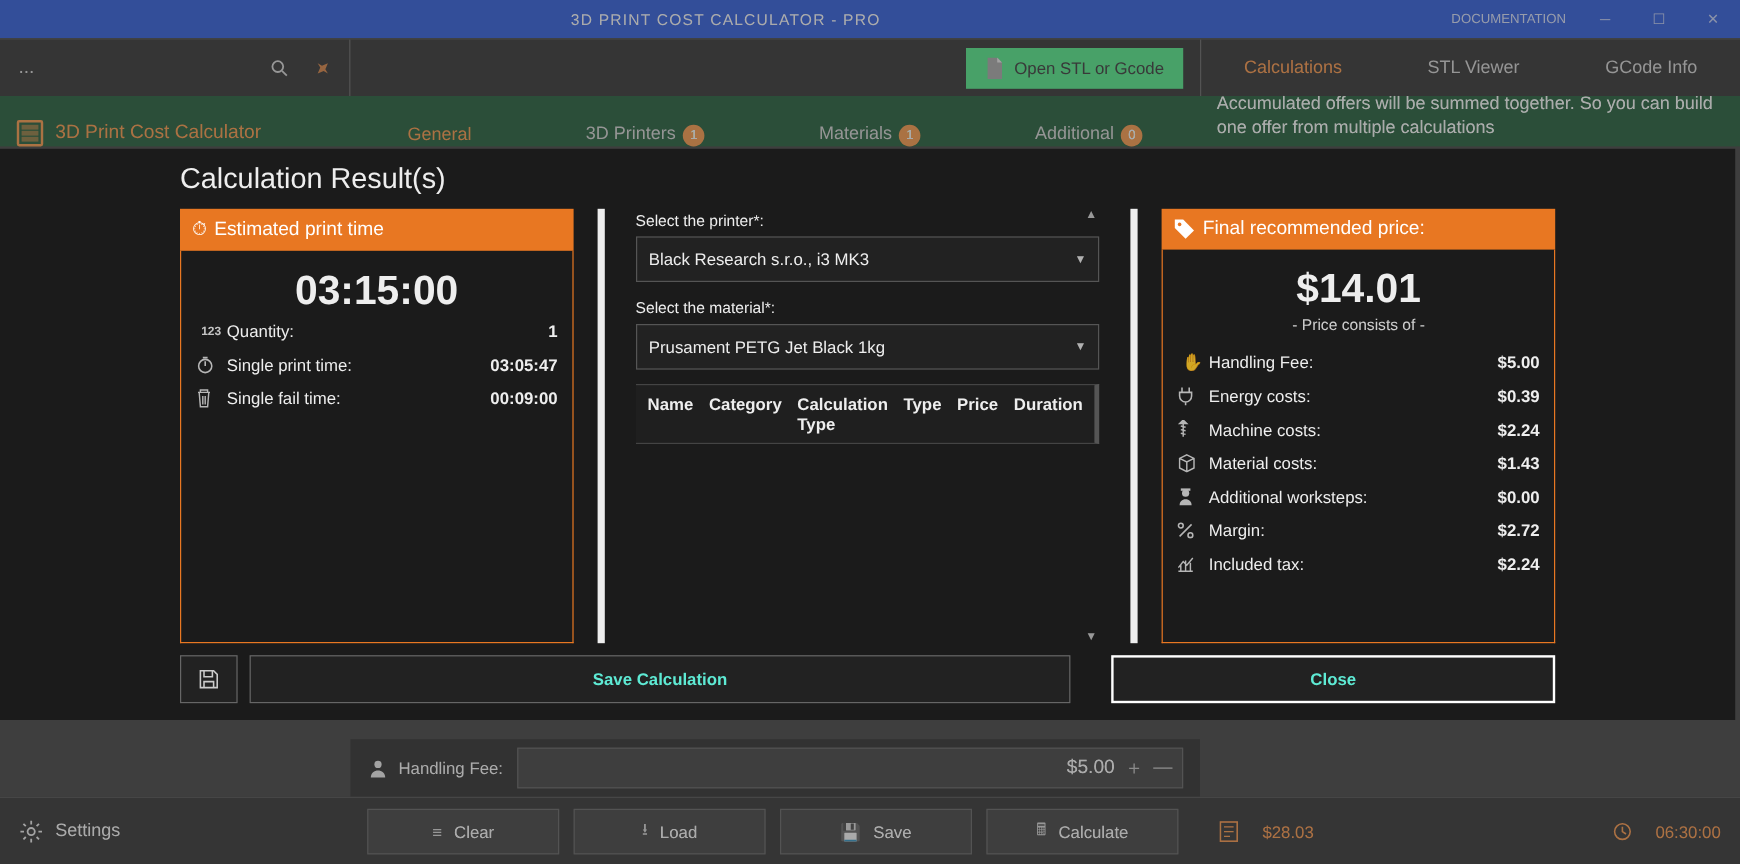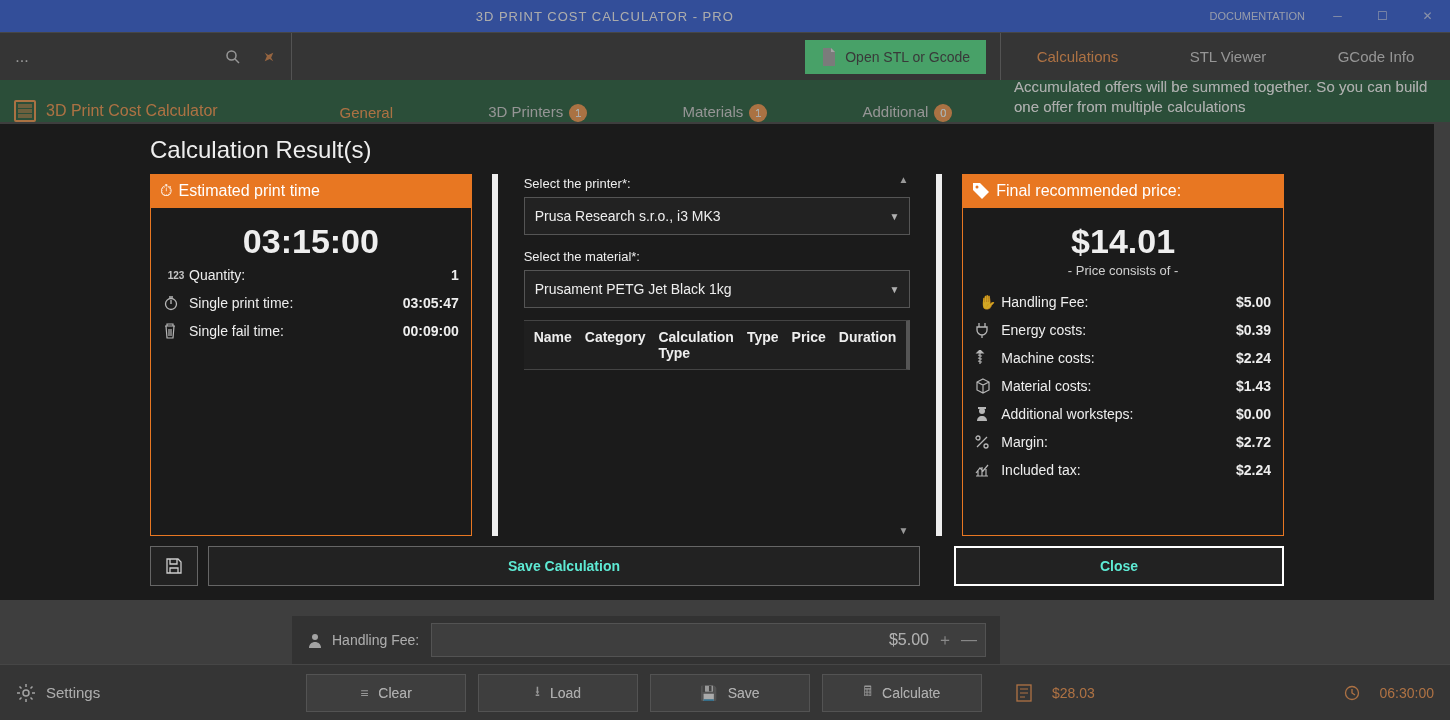--- a/index.html
+++ b/index.html
@@ -30,21 +30,21 @@
 
 .bottombar { position: absolute; bottom: 0; left: 0; right: 0; height: 56px; display: flex; background: #2f2f2f; border-top:1px solid #444;}
 .bb-left { width: 292px; display:flex; align-items:center; padding:0 16px; gap:10px; color:#ccc; font-size:15px;}
 .bb-main { flex:1; display:flex; align-items:center; gap:12px; padding:0 14px; }
 .bb-btn { flex:1; max-width:160px; height:38px; background:#3a3a3a; border:1px solid #555; color:#ddd; display:flex; align-items:center; justify-content:center; gap:10px; font-size:14px;}
 .bb-right { width:450px; display:flex; align-items:center; padding:0 16px; gap:20px; color:#e87722; font-size:14px;}
 
 .handlingrow { position:absolute; bottom:56px; left:292px; right:450px; height:48px; display:flex; align-items:center; padding:0 14px; gap:12px; color:#ccc; background:#2b2b2b; }
 .handlingrow .lbl { font-size:14px; display:flex; gap:8px; align-items:center;}
 .hf-input { flex:1; height:34px; background:#3a3a3a; border:1px solid #555; color:#ddd; text-align:right; padding:0 8px; display:flex; align-items:center; justify-content:flex-end; gap:8px;}
-.modal { position:absolute; top:124px; left:0; right:16px; height:476px; background:#1b1b1b; color:#eee; display:flex; flex-direction:column; padding:12px 150px 0 150px;}
+.modal { position:absolute; top:124px; left:0; right:4px; height:476px; background:#1b1b1b; color:#eee; display:flex; flex-direction:column; padding:12px 150px 0 150px;}
 .modal h2 { font-size:24px; font-weight:400; margin-bottom:10px; }
 .cols { display:flex; gap:20px; flex:1; min-height:0; }
 .col { display:flex; flex-direction:column; }
 .col1 { width:330px; }
 .col2 { flex:1; position:relative; padding:0 6px; }
 .col3 { width:330px; }
 .splitter { width:6px; background:#eee; }
 
 .panel-head { background:#e87722; color:#fff; padding:8px 10px; font-size:16px; display:flex; align-items:center; gap:6px; }
 .panel-body { border:1px solid #e87722; border-top:none; flex:1; padding:12px; display:flex; flex-direction:column; }
@@ -62,21 +62,21 @@
 .scroll-arrow { position:absolute; right:8px; font-size:10px; color:#999; }
 
 .bigprice { text-align:center; font-size:34px; font-weight:700; margin-top:2px;}
 .pr-rows .row { border:none; }
 
 .modal-btns { display:flex; gap:22px; padding:10px 0 14px; }
 .modal-btn { height:40px; flex:1; border:1px solid #666; background:#222; color:#5eead4; display:flex; align-items:center; justify-content:center; font-size:14px; font-weight:700; }
 .modal-btn.iconb { flex:0 0 48px; }
 .modal-btn.close { border:2px solid #fff; }
 .save-cont { flex:1; display:flex; gap:10px; }
-.close-cont { width:330px;margin-left:12px; }
+.close-cont { width:370px;margin-left:12px; }
 
 svg { display:block; }
 </style>
 </head>
 <body>
 
 <div class="bg-app">
   <div class="titlebar">
     <div style="width:10px"></div>
     <div class="title">3D PRINT COST CALCULATOR - PRO</div>
@@ -237,21 +237,21 @@
           <span class="val">00:09:00</span>
         </div>
       </div>
     </div>
 
     <div class="splitter"></div>
 
     <div class="col col2">
       <div class="field-label">Select the printer*:</div>
       <div class="select">
-        <span>Prusa Research s.r.o., i3 MK3</span>
+        <span>Black Research s.r.o., i3 MK3</span>
         <span class="caret">▼</span>
       </div>
       <div class="field-label">Select the material*:</div>
       <div class="select">
         <span>Prusament PETG Jet Black 1kg</span>
         <span class="caret">▼</span>
       </div>
       <div class="tbl-head">
         <span>Name</span>
         <span>Category</span>

